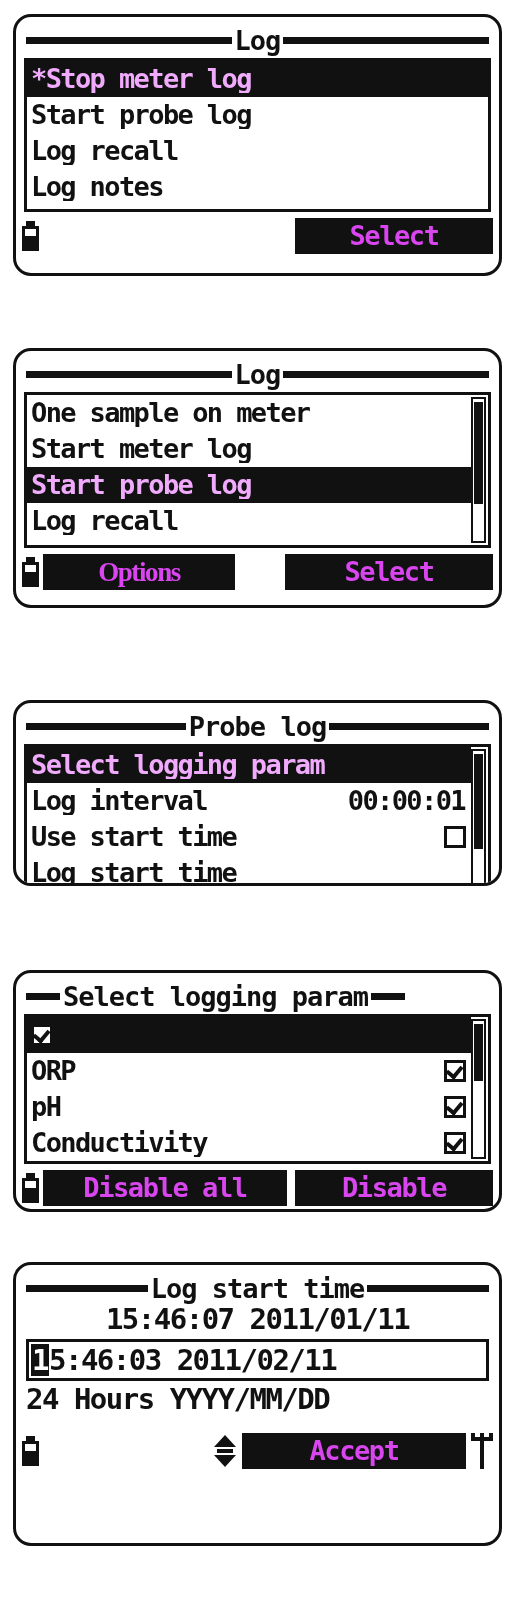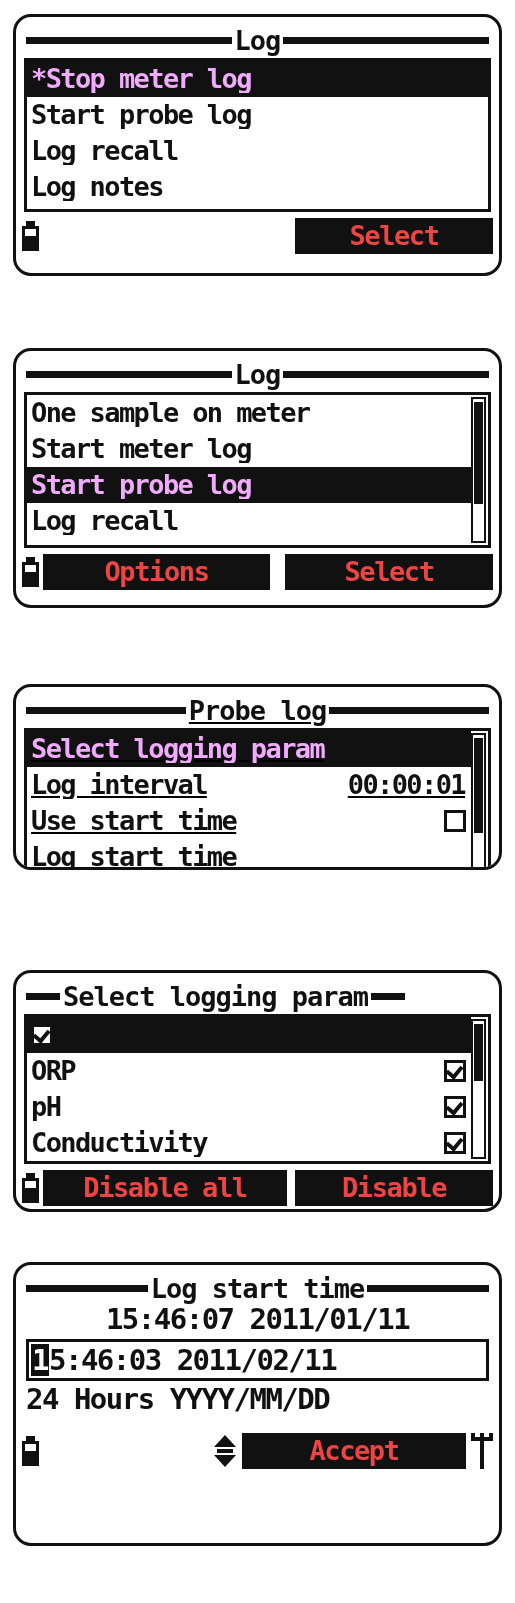--- a/index.html
+++ b/index.html
@@ -178,34 +178,34 @@
   .battery .band {
     position: absolute;
     left: 3px; top: 8px;
     width: 11px; height: 7px;
     background: #ffffff;
   }
   .spacer { flex: 1 1 auto; }
   .softkey {
     flex: 0 0 auto;
     background: #111111;
-    color: #ef4444;
+    color: #d946ef;
     text-align: center;
     font-family: "DejaVu Sans Mono", monospace;
     font-weight: bold;
     font-size: 27px;
     line-height: 36px;
     letter-spacing: -1.4px;
     height: 36px;
     box-sizing: border-box;
     padding: 0 8px;
     white-space: nowrap;
   }
   .softkey.wide-right { width: 198px; }
-  .softkey.left-key   { width: 227px; }
+  .softkey.left-key   { width: 192px; font-family: Liberation Serif, serif; }
   .softkey.right-key  { width: 208px; }
   .softkey.disable-all { width: 244px; }
   .softkey.disable     { width: 198px; }
   .softkey.accept      { width: 224px; }
 
   .updown {
     flex: 0 0 auto;
     width: 22px; height: 34px;
     position: relative;
     margin-right: 6px;
@@ -367,21 +367,21 @@
         <div class="cap"></div>
           <div class="body"></div>
           <div class="band"></div>
       </div>
       <div class="softkey left-key">Options</div>
       <div class="spacer"></div>
       <div class="softkey right-key">Select</div>
     </div>
   </div>
 
-  <div class="lcd" style="top:684px; height:186px;text-decoration:underline;">
+  <div class="lcd" style="top:700px; height:186px;">
     <div class="title-row">
       <div class="title-rule"></div>
       <div class="title-text">Probe log</div>
       <div class="title-rule"></div>
     </div>
     <div class="listbox with-scroll" style="height:150px;">
       <div class="rows" style="margin-right:17px;">
         <div class="row selected">
           <span class="row-label">Select logging param</span>
         </div>

